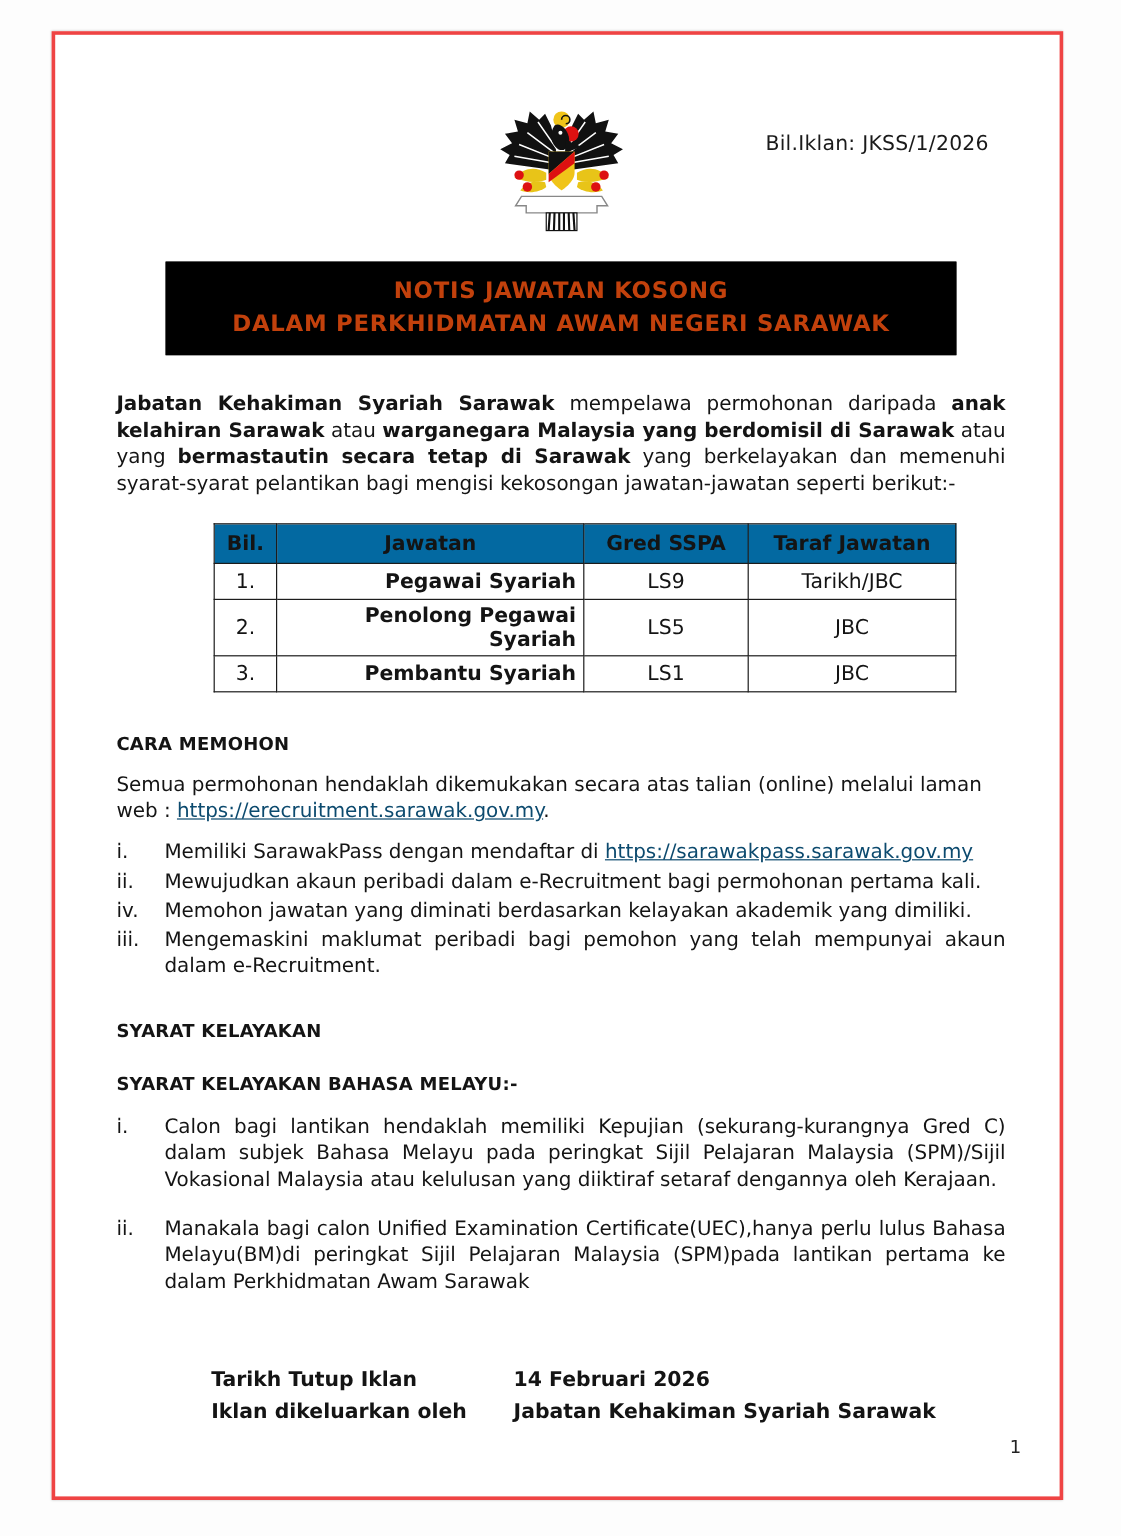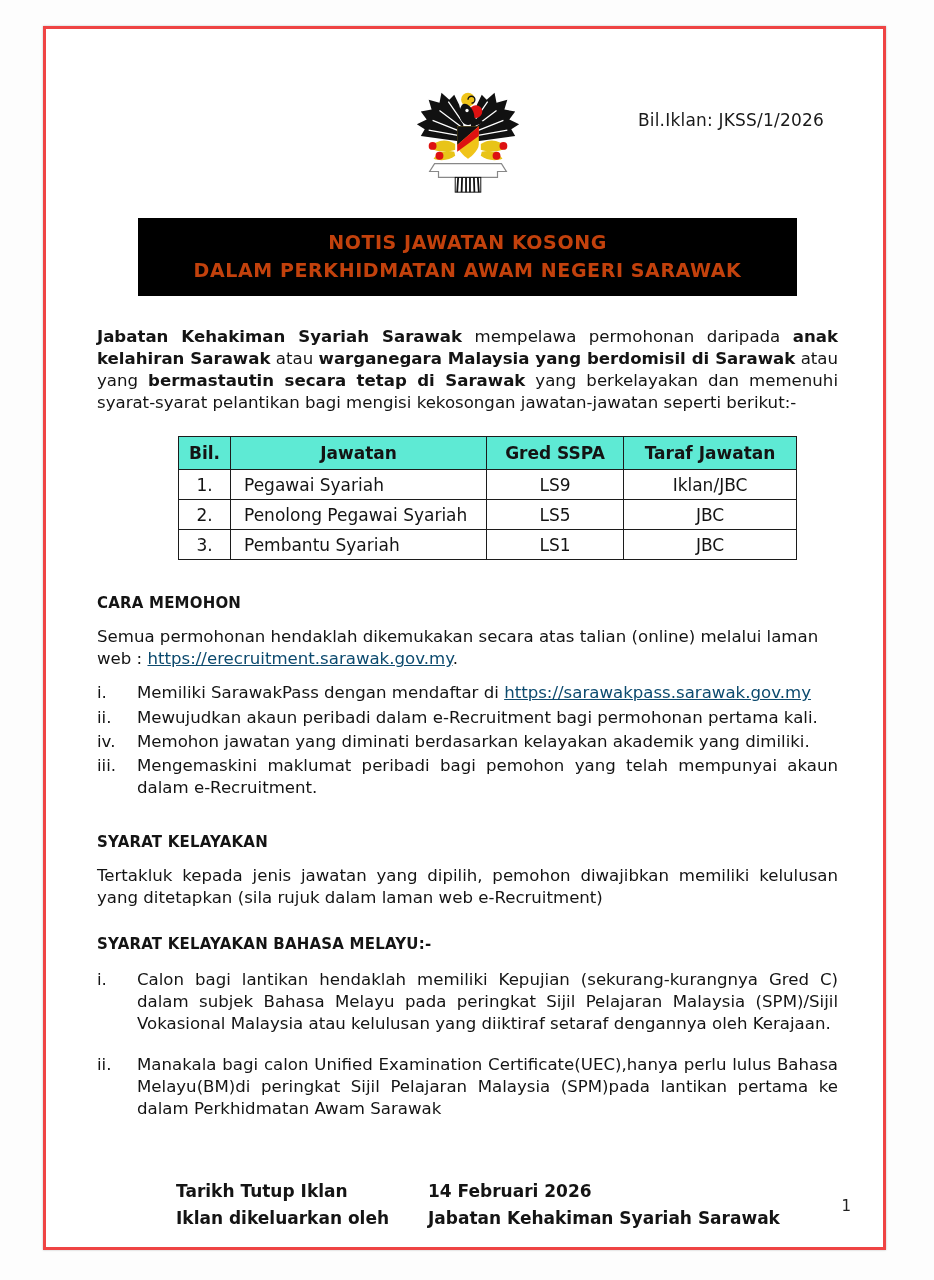--- a/index.html
+++ b/index.html
@@ -42,26 +42,26 @@
   a.doc-link{color:#0c4a6e;text-decoration:underline;cursor:pointer;}
   
   table.jobs{
     border-collapse:collapse;margin:22px 0 0 81px;
     font-size:17px;table-layout:fixed;
   }
   table.jobs th,table.jobs td{
     border:1.6px solid #1c1c1c;box-sizing:border-box;
     padding:3px 6px;height:30px;text-align:center;vertical-align:middle;
   }
-  table.jobs th{background:#5eead4;font-weight:bold;height:33px;}
+  table.jobs th{background:#0369a1;font-weight:bold;height:33px;}
   table.jobs .col-bil{width:52px;}
   table.jobs .col-jaw{width:256px;}
   table.jobs .col-gred{width:137px;}
   table.jobs .col-taraf{width:173px;}
-  table.jobs td.left{text-align:left;padding-left:13px;}
+  table.jobs td.left{text-align:right;padding-left:13px;font-weight:bold;}
   
   .hdg{font-size:15px;font-weight:bold;letter-spacing:.2px;margin:34px 0 0 0;}
   .hdg.tight{margin-top:26px;}
   
   .rlist{margin-top:12px;}
   .li{display:flex;font-size:16.6px;line-height:1.33;margin:0;}
   .li + .li{margin-top:2px;}
   .li-num{width:40px;flex:0 0 40px;}
   .li-body{flex:1;text-align:justify;}
   .rlist.spaced .li + .li{margin-top:19px;}
@@ -141,21 +141,21 @@
           <th>Jawatan</th>
           <th>Gred SSPA</th>
           <th>Taraf Jawatan</th>
         </tr>
       </thead>
       <tbody>
         <tr>
           <td>1.</td>
           <td class="left">Pegawai Syariah</td>
           <td>LS9</td>
-          <td>Iklan/JBC</td>
+          <td>Tarikh/JBC</td>
         </tr>
         <tr>
           <td>2.</td>
           <td class="left">Penolong Pegawai Syariah</td>
           <td>LS5</td>
           <td>JBC</td>
         </tr>
         <tr>
           <td>3.</td>
           <td class="left">Pembantu Syariah</td>
@@ -181,21 +181,20 @@
         <span class="li-num">iv.</span>
         <span class="li-body">Memohon jawatan yang diminati berdasarkan kelayakan akademik yang dimiliki.</span>
       </div>
       <div class="li">
         <span class="li-num">iii.</span>
         <span class="li-body">Mengemaskini maklumat peribadi bagi pemohon yang telah mempunyai akaun dalam e-Recruitment.</span>
       </div>
     </div>
 
     <div class="hdg">SYARAT KELAYAKAN</div>
-    <p class="para" style="margin-top:14px;">Tertakluk kepada jenis jawatan yang dipilih, pemohon diwajibkan memiliki kelulusan yang ditetapkan (sila rujuk dalam laman web e-Recruitment)</p>
 
     <div class="hdg tight">SYARAT KELAYAKAN BAHASA MELAYU:-</div>
     <div class="rlist spaced" style="margin-top:16px;">
       <div class="li">
         <span class="li-num">i.</span>
         <span class="li-body">Calon bagi lantikan hendaklah memiliki Kepujian (sekurang-kurangnya Gred C) dalam subjek Bahasa Melayu pada peringkat Sijil Pelajaran Malaysia (SPM)/Sijil Vokasional  Malaysia atau  kelulusan yang diiktiraf setaraf dengannya  oleh Kerajaan.</span>
       </div>
       <div class="li">
         <span class="li-num">ii.</span>
         <span class="li-body">Manakala bagi calon Unified Examination Certificate(UEC),hanya perlu lulus Bahasa Melayu(BM)di peringkat Sijil Pelajaran Malaysia (SPM)pada lantikan pertama ke dalam Perkhidmatan Awam Sarawak</span>

